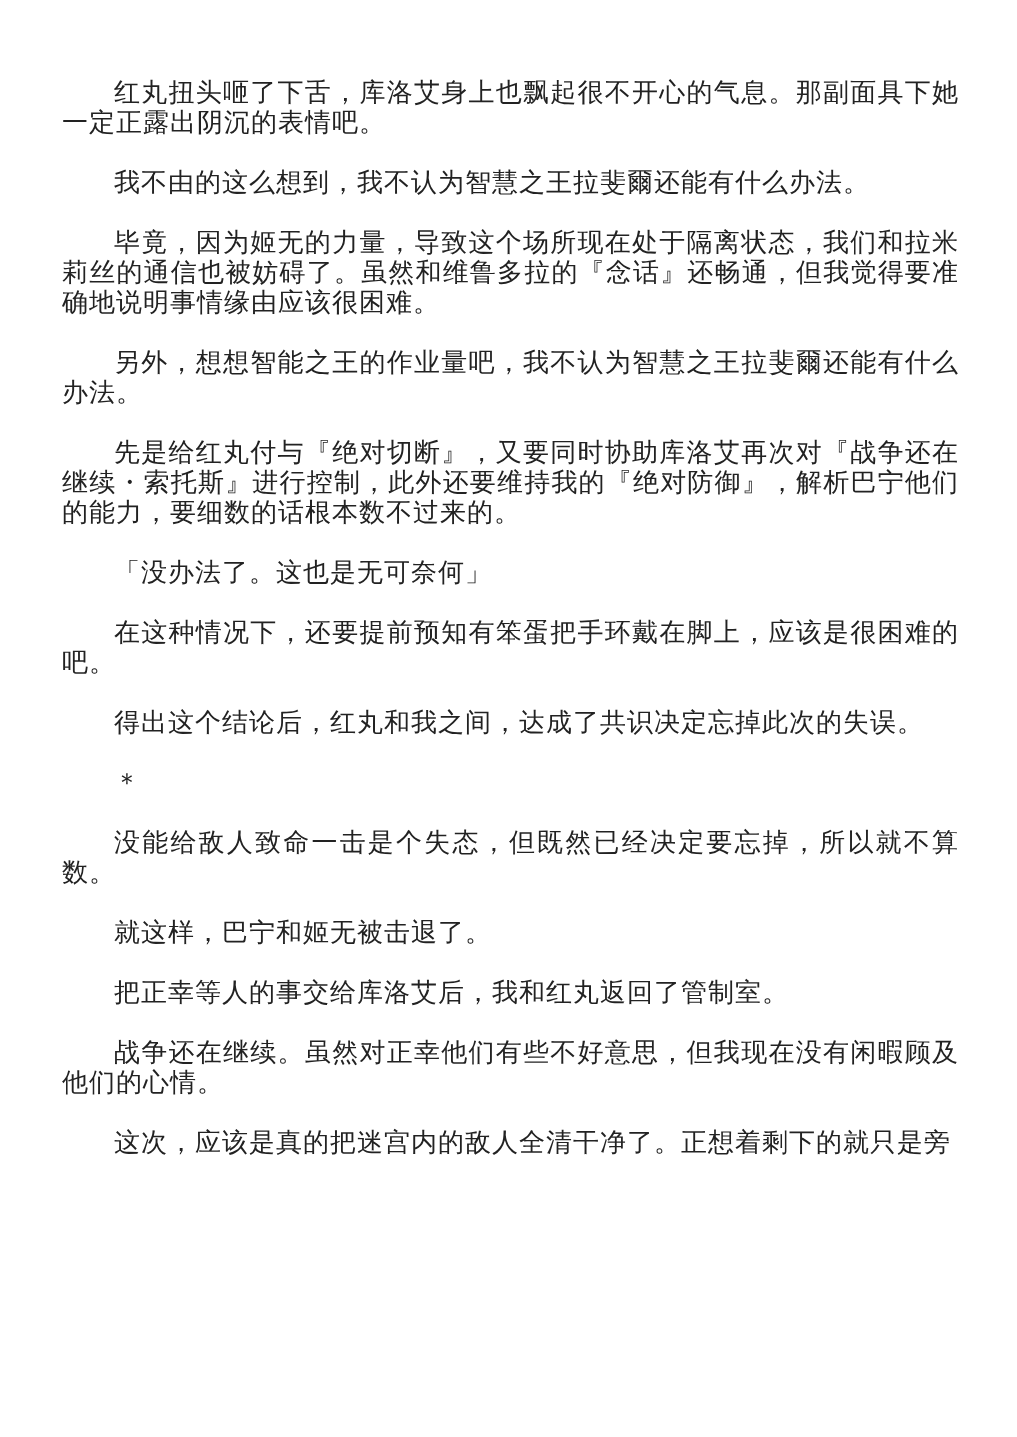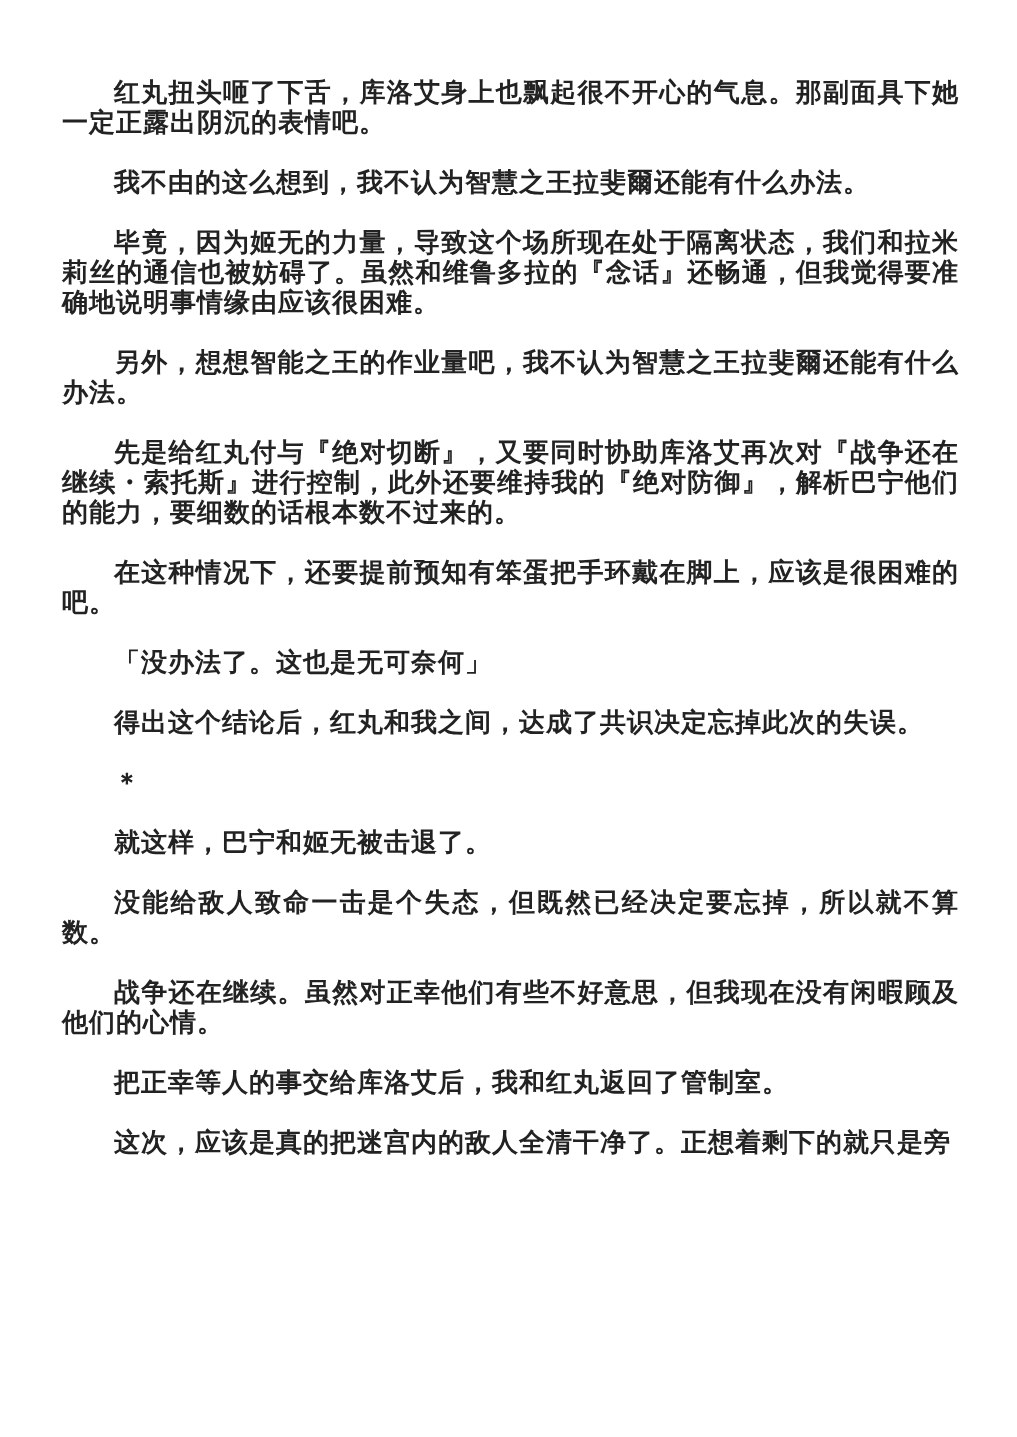--- a/index.html
+++ b/index.html
@@ -23,39 +23,38 @@
   }
   .para {
     margin: 0 0 30px 0;
     font-size: 26px;
     line-height: 30px;
     letter-spacing: 1px;
     color: #222222;
     text-indent: 2em;
     text-align: justify;
     word-break: break-all;
-    font-weight: bold;
   }
   .para.separator {
     text-align: left;
   }
 </style>
 </head>
 <body>
 
 <main class="page">
   <section id="paragraphs">
       <p class="para">红丸扭头咂了下舌，库洛艾身上也飘起很不开心的气息。那副面具下她一定正露出阴沉的表情吧。</p>
       <p class="para">我不由的这么想到，我不认为智慧之王拉斐爾还能有什么办法。</p>
       <p class="para">毕竟，因为姬无的力量，导致这个场所现在处于隔离状态，我们和拉米莉丝的通信也被妨碍了。虽然和维鲁多拉的『念话』还畅通，但我觉得要准确地说明事情缘由应该很困难。</p>
       <p class="para">另外，想想智能之王的作业量吧，我不认为智慧之王拉斐爾还能有什么办法。</p>
       <p class="para">先是给红丸付与『绝对切断』，又要同时协助库洛艾再次对『战争还在继续・索托斯』进行控制，此外还要维持我的『绝对防御』，解析巴宁他们的能力，要细数的话根本数不过来的。</p>
+      <p class="para">「没办法了。这也是无可奈何」</p>
       <p class="para">在这种情况下，还要提前预知有笨蛋把手环戴在脚上，应该是很困难的吧。</p>
-      <p class="para">「没办法了。这也是无可奈何」</p>
       <p class="para">得出这个结论后，红丸和我之间，达成了共识决定忘掉此次的失误。</p>
       <p class="para separator">＊</p>
+      <p class="para">没能给敌人致命一击是个失态，但既然已经决定要忘掉，所以就不算数。</p>
       <p class="para">就这样，巴宁和姬无被击退了。</p>
-      <p class="para">没能给敌人致命一击是个失态，但既然已经决定要忘掉，所以就不算数。</p>
+      <p class="para">把正幸等人的事交给库洛艾后，我和红丸返回了管制室。</p>
       <p class="para">战争还在继续。虽然对正幸他们有些不好意思，但我现在没有闲暇顾及他们的心情。</p>
-      <p class="para">把正幸等人的事交给库洛艾后，我和红丸返回了管制室。</p>
       <p class="para">这次，应该是真的把迷宫内的敌人全清干净了。正想着剩下的就只是旁</p>
     </section>
 </main>
 
 </body></html>

